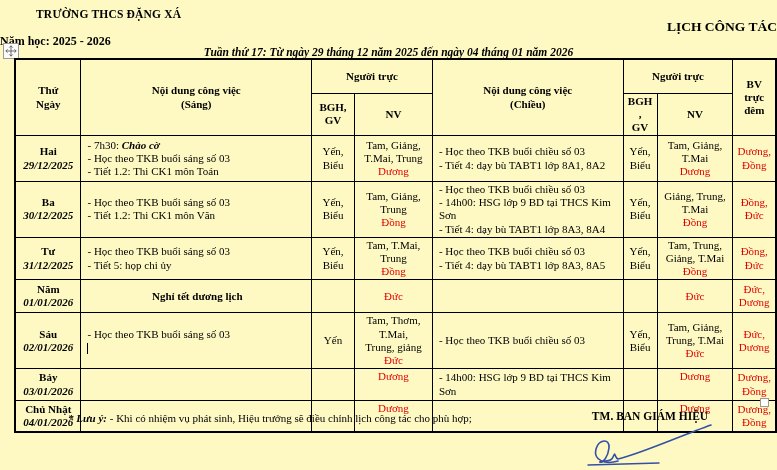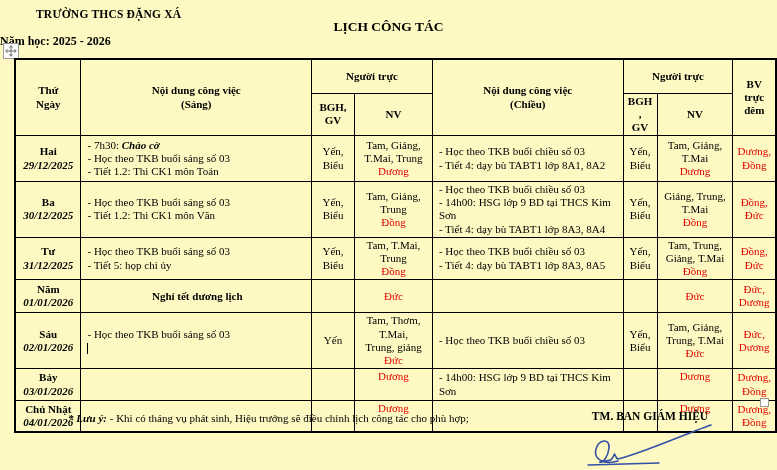--- a/index.html
+++ b/index.html
@@ -1,21 +1,21 @@
 <!DOCTYPE html>
 <html><head>
 <meta charset="utf-8">
 <style>
   html,body{margin:0;padding:0;background:#fff;}
   .doc{position:relative;width:777px;height:470px;background:#fef9c3;color:#000;
        font-family:"Liberation Serif","DejaVu Serif",serif;overflow:hidden;}
 
   
   .school{position:absolute;left:36px;top:8px;font-size:11.5px;font-weight:bold;letter-spacing:.2px;}
-  .title{position:absolute;left:0;top:19px;width:100%;text-align:center;font-size:13.5px;font-weight:bold;}
+  .title{position:absolute;left:0;top:19px;width:100%;text-align:right;font-size:13.5px;font-weight:bold;}
   .yearline{position:absolute;left:0;top:34px;width:100%;font-size:12px;font-weight:bold;}
   .weekline{position:absolute;left:0;top:46px;width:100%;text-align:center;font-size:11.5px;font-weight:bold;font-style:italic;}
 
   
   .movehandle{position:absolute;left:3px;top:43px;width:14px;height:14px;border:1px solid #999;
               background:#fbfbfb;display:flex;align-items:center;justify-content:center;}
   
   .resizehandle{position:absolute;left:760px;top:398px;width:7px;height:7px;border:1px solid #999;background:#fff;}
 
   
@@ -47,20 +47,21 @@
   .signature{position:absolute;left:585px;top:420px;}
 </style>
 </head>
 <body>
 
 <div class="doc">
 
   <div class="school">TRƯỜNG THCS ĐẶNG XÁ</div>
   <div class="title">LỊCH CÔNG TÁC</div>
   <div class="yearline">Năm học: 2025 - 2026</div>
+  <div class="weekline">Tuần thứ 17: Từ ngày 29 tháng 12 năm 2025 đến ngày 04 tháng 01 năm 2026</div>
 
   <div class="movehandle">
     <svg width="12" height="12" viewBox="0 0 14 14">
       <path d="M7 1 L7 13 M1 7 L13 7 M7 1 L5 3 M7 1 L9 3 M7 13 L5 11 M7 13 L9 11 M1 7 L3 5 M1 7 L3 9 M13 7 L11 5 M13 7 L11 9" stroke="#555" stroke-width="1" fill="none"></path>
     </svg>
   </div>
 
   <table class="sched">
     <colgroup>
       <col style="width:66px">
@@ -237,21 +238,21 @@
           <td class="content"></td>
           <td class="person"></td>
           <td class="person top"><div class="red">Dương</div></td>
           <td class="bv red">Dương,
 Đồng</td>
         </tr>
       </tbody>
   </table>
 
   <div class="note">
-    <span class="lbl">* Lưu ý:</span><span>  - Khi có tháng vụ phát sinh, Hiệu trưởng sẽ điều chỉnh lịch công tác cho phù hợp;</span>
+    <span class="lbl">* Lưu ý:</span><span>  - Khi có nhiệm vụ phát sinh, Hiệu trưởng sẽ điều chỉnh lịch công tác cho phù hợp;</span>
   </div>
 
   <div class="signtitle">TM. BAN GIÁM HIỆU</div>
 
   <div class="signature">
     <svg width="130" height="48" viewBox="0 0 130 48">
       <path d="M33 41 C20 45 8 40 11 29 C14 19 25 18 24 28 C23 37 18 43 15 42" stroke="#3350a5" stroke-width="1.6" fill="none" stroke-linecap="round"></path>
       <path d="M15 42 C22 40 26 43 29 35 C30 32 30 38 33 39 C55 34 95 16 126 5" stroke="#3350a5" stroke-width="1.6" fill="none" stroke-linecap="round"></path>
       <path d="M3 45 L74 43" stroke="#3350a5" stroke-width="1.4" fill="none" stroke-linecap="round"></path>
     </svg>

